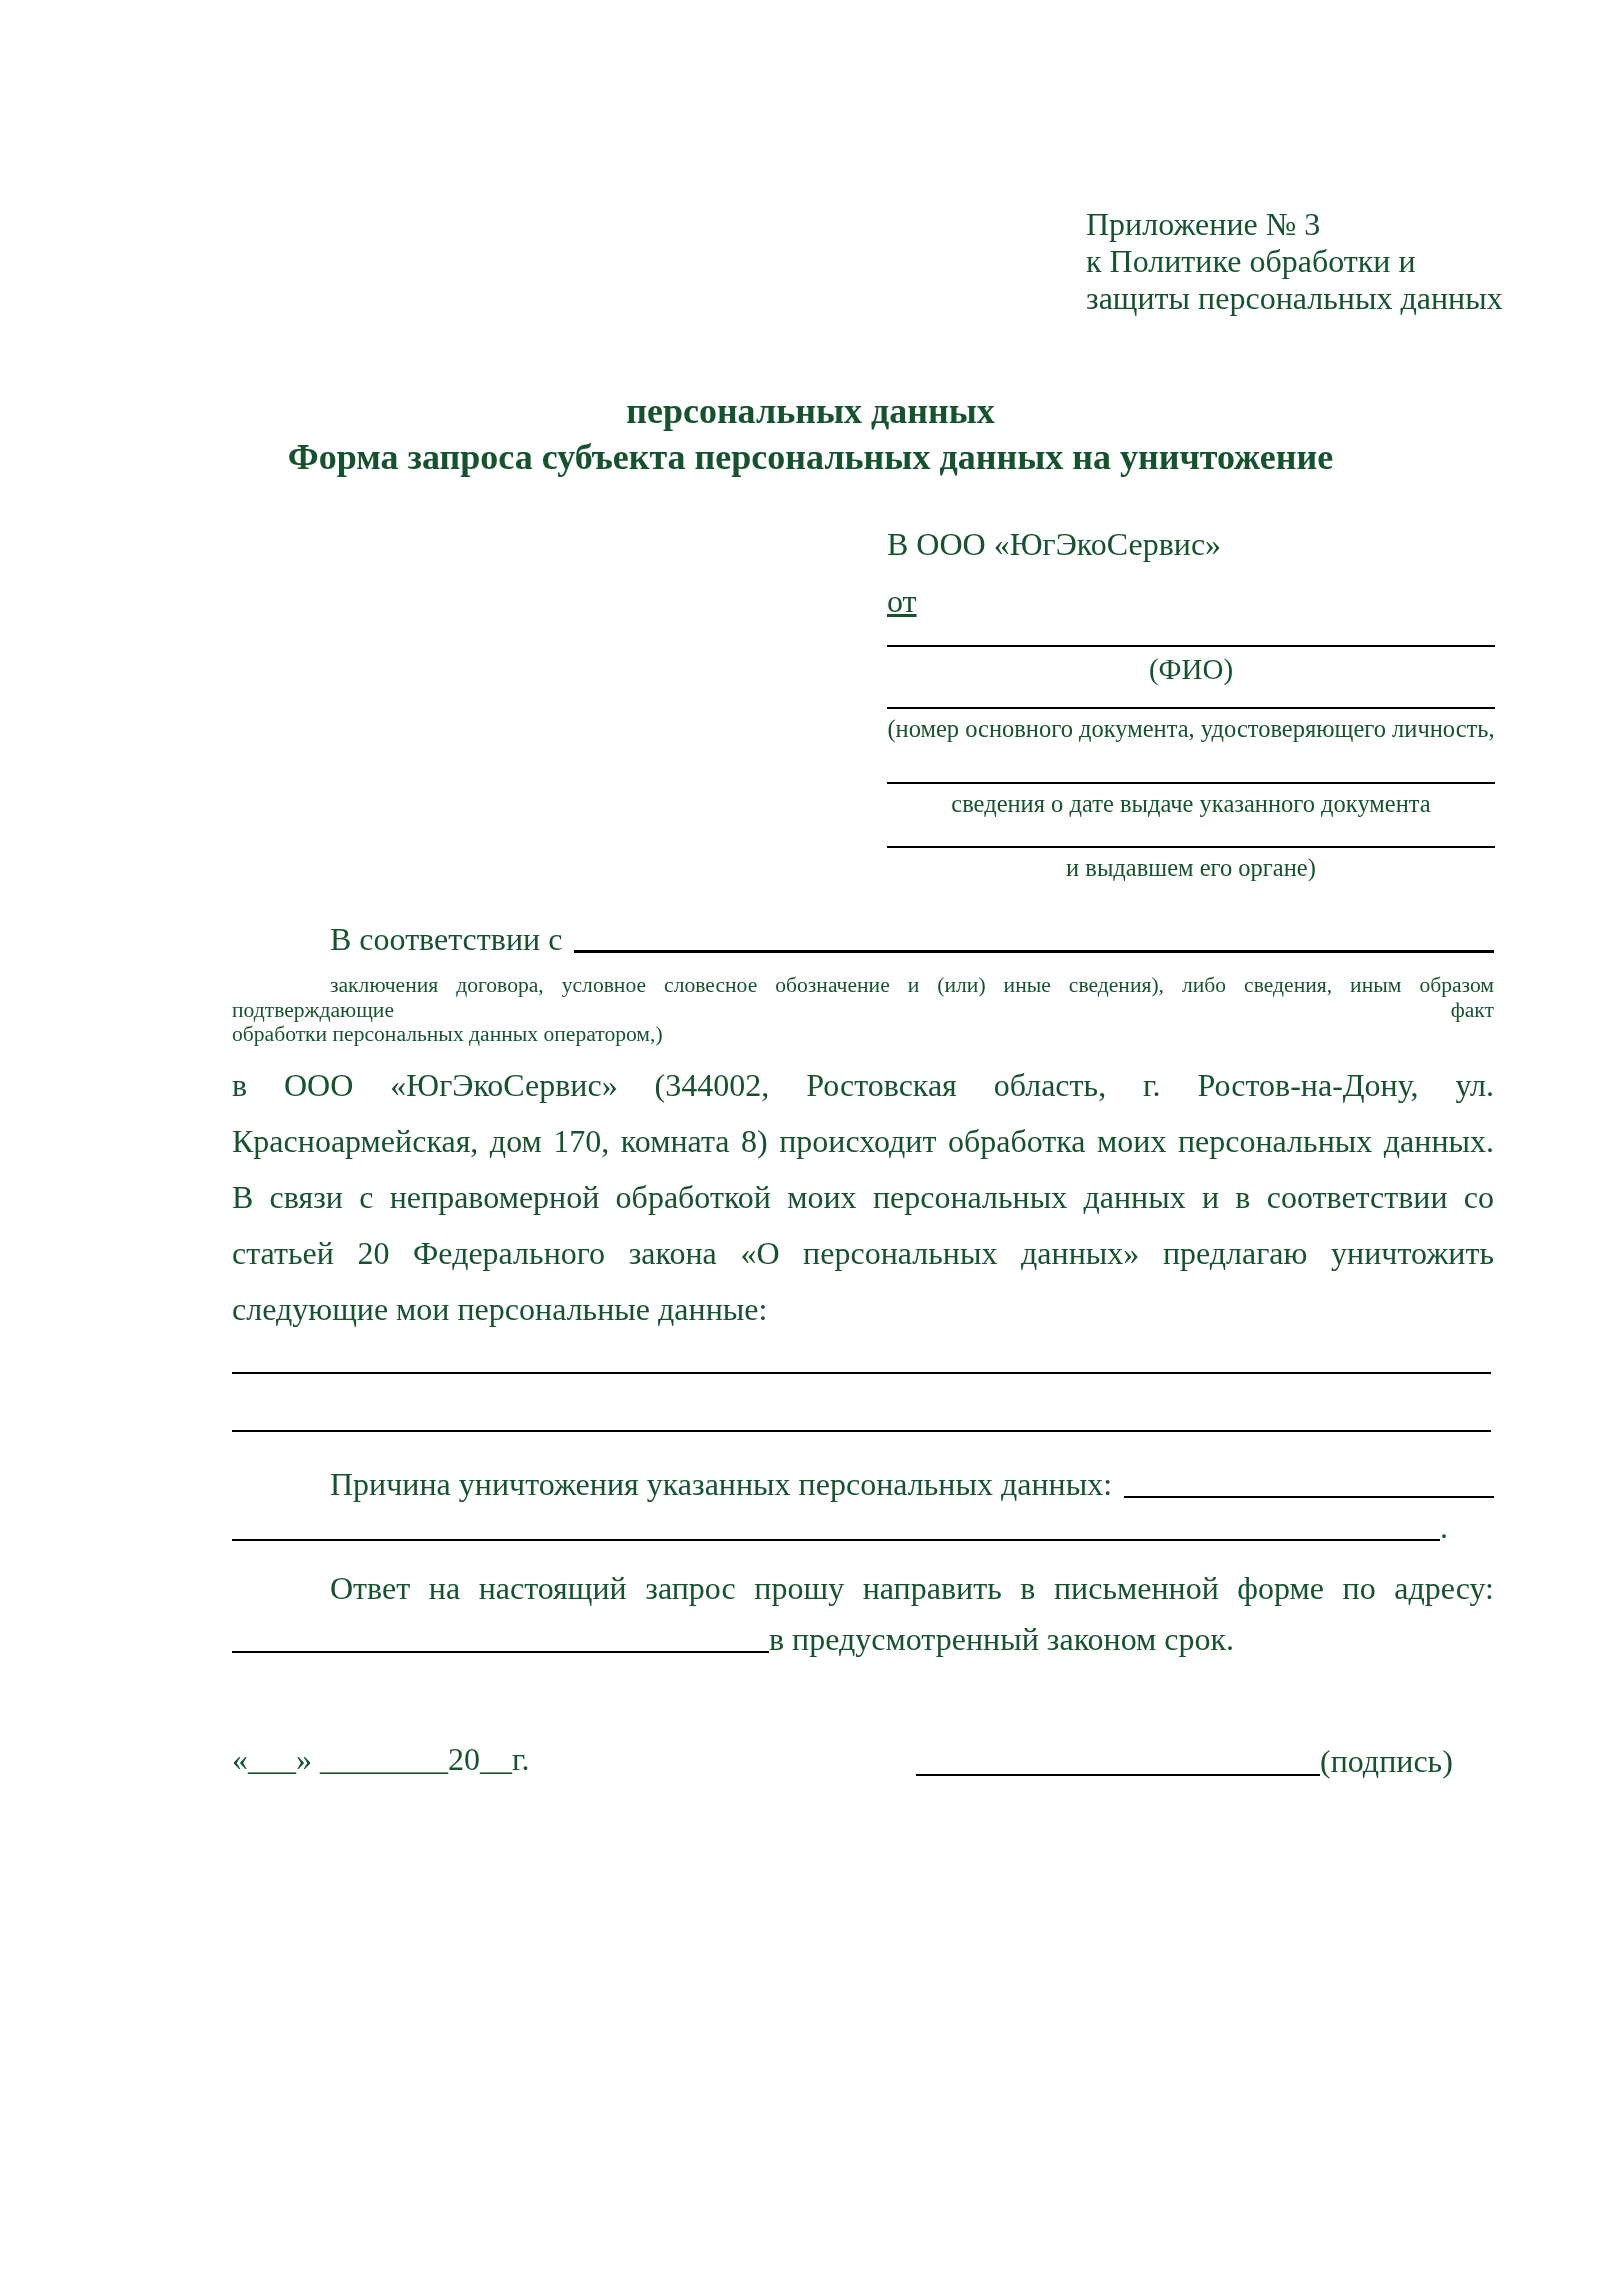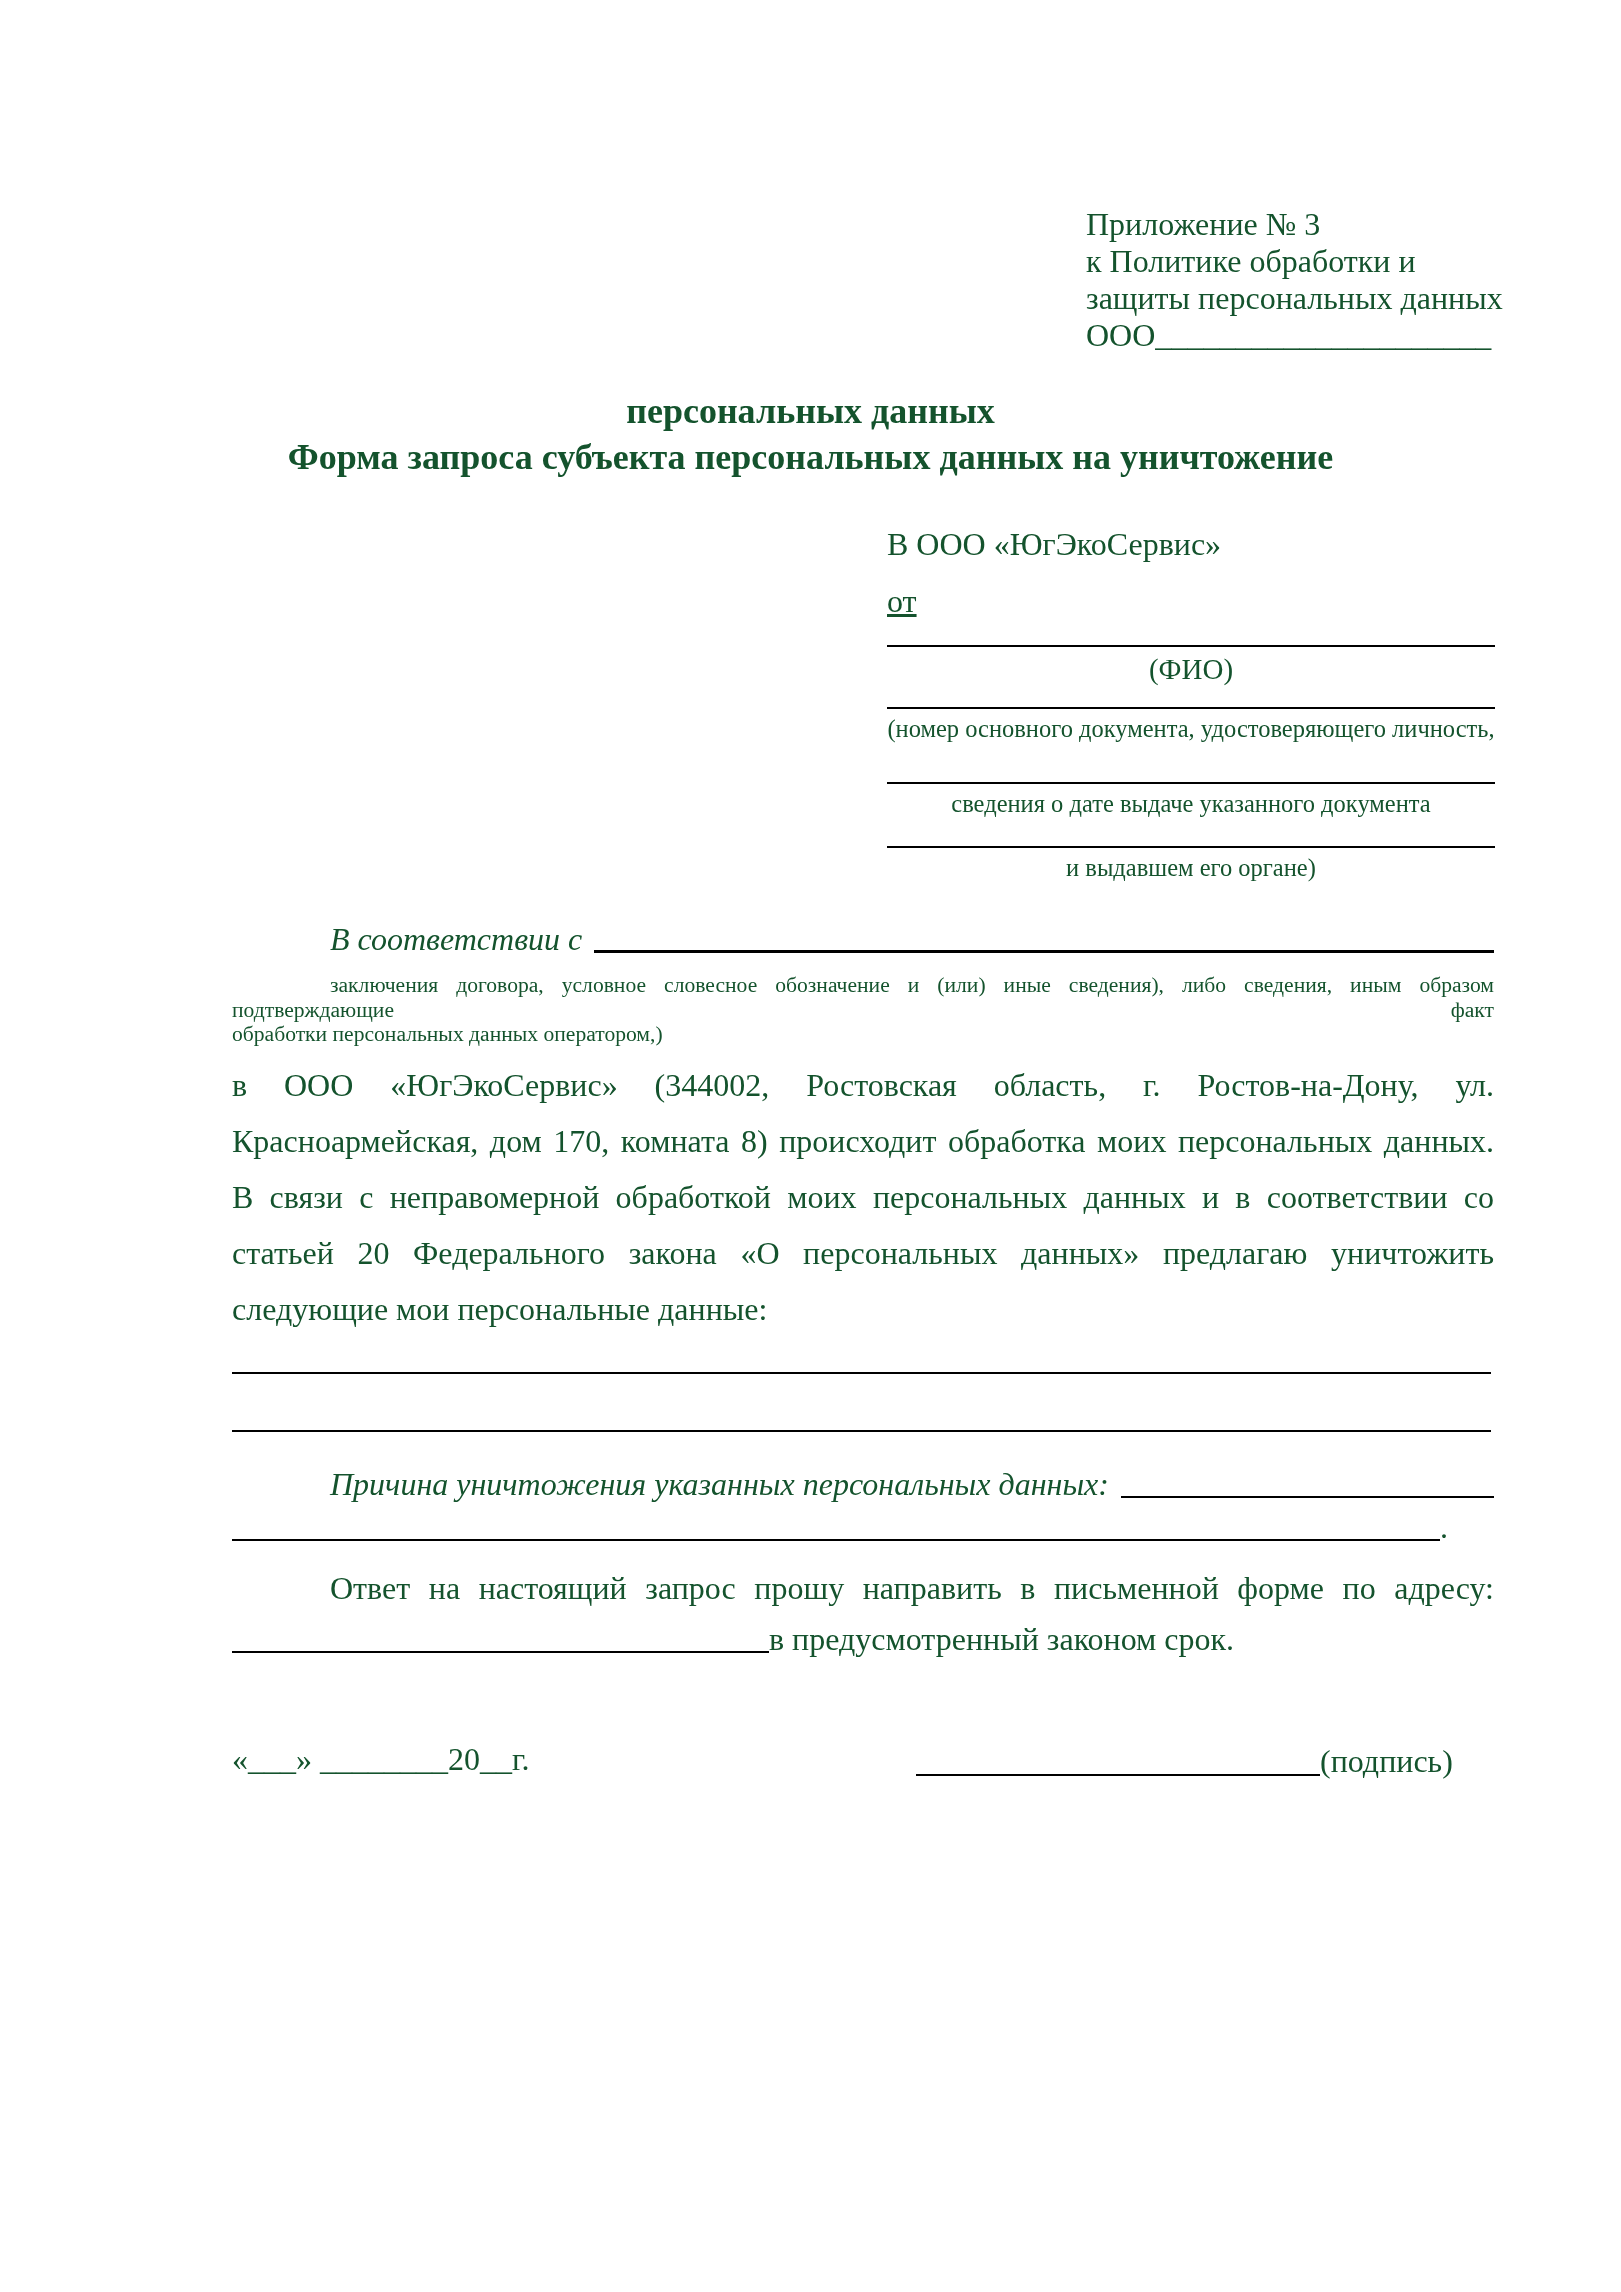--- a/index.html
+++ b/index.html
@@ -44,21 +44,21 @@
     left: 232px;
     width: 1262px;
     height: 39px;
     display: flex;
     align-items: flex-end;
     font-size: 32px;
     white-space: nowrap;
   }
   .row .fill { border-bottom: 2.9px solid #000; height: 0; margin-bottom: 4.9px; }
   .row .fill.grow { flex: 1 1 auto; }
-  .indent-pad { padding-left: 98px; font-style: italic; }
+  .indent-pad { padding-left: 98px; }
   
   .lines { position: absolute; left: 232px; width: 1262px; }
   .lines .line { text-align: justify; text-align-last: justify; }
   .lines .line:last-child { text-align-last: left; }
   .note  { top: 973px; font-size: 21.6px; line-height: 24.5px; }
   .note .line:first-child { text-indent: 98px; }
   .main-par { top: 1057px; font-size: 32px; line-height: 56px; }
   .blank-line { position: absolute; left: 232px; width: 1259px; height: 0; border-bottom: 2.9px solid #000; }
   .reply {
     position: absolute;
@@ -78,21 +78,20 @@
 </style>
 </head>
 <body>
 
 <div class="page">
 
   <div class="header-ref">
       <div class="line">Приложение № 3</div>
       <div class="line">к Политике обработки и</div>
       <div class="line">защиты персональных данных</div>
-      <div class="line">ООО_____________________</div>
     </div>
 
   <div class="doc-title">
       <div class="line">персональных данных</div>
       <div class="line">Форма запроса субъекта персональных данных на уничтожение</div>
     </div>
 
   <div class="addr-to">В ООО «ЮгЭкоСервис»</div>
   <div class="addr-from">от</div>
 

